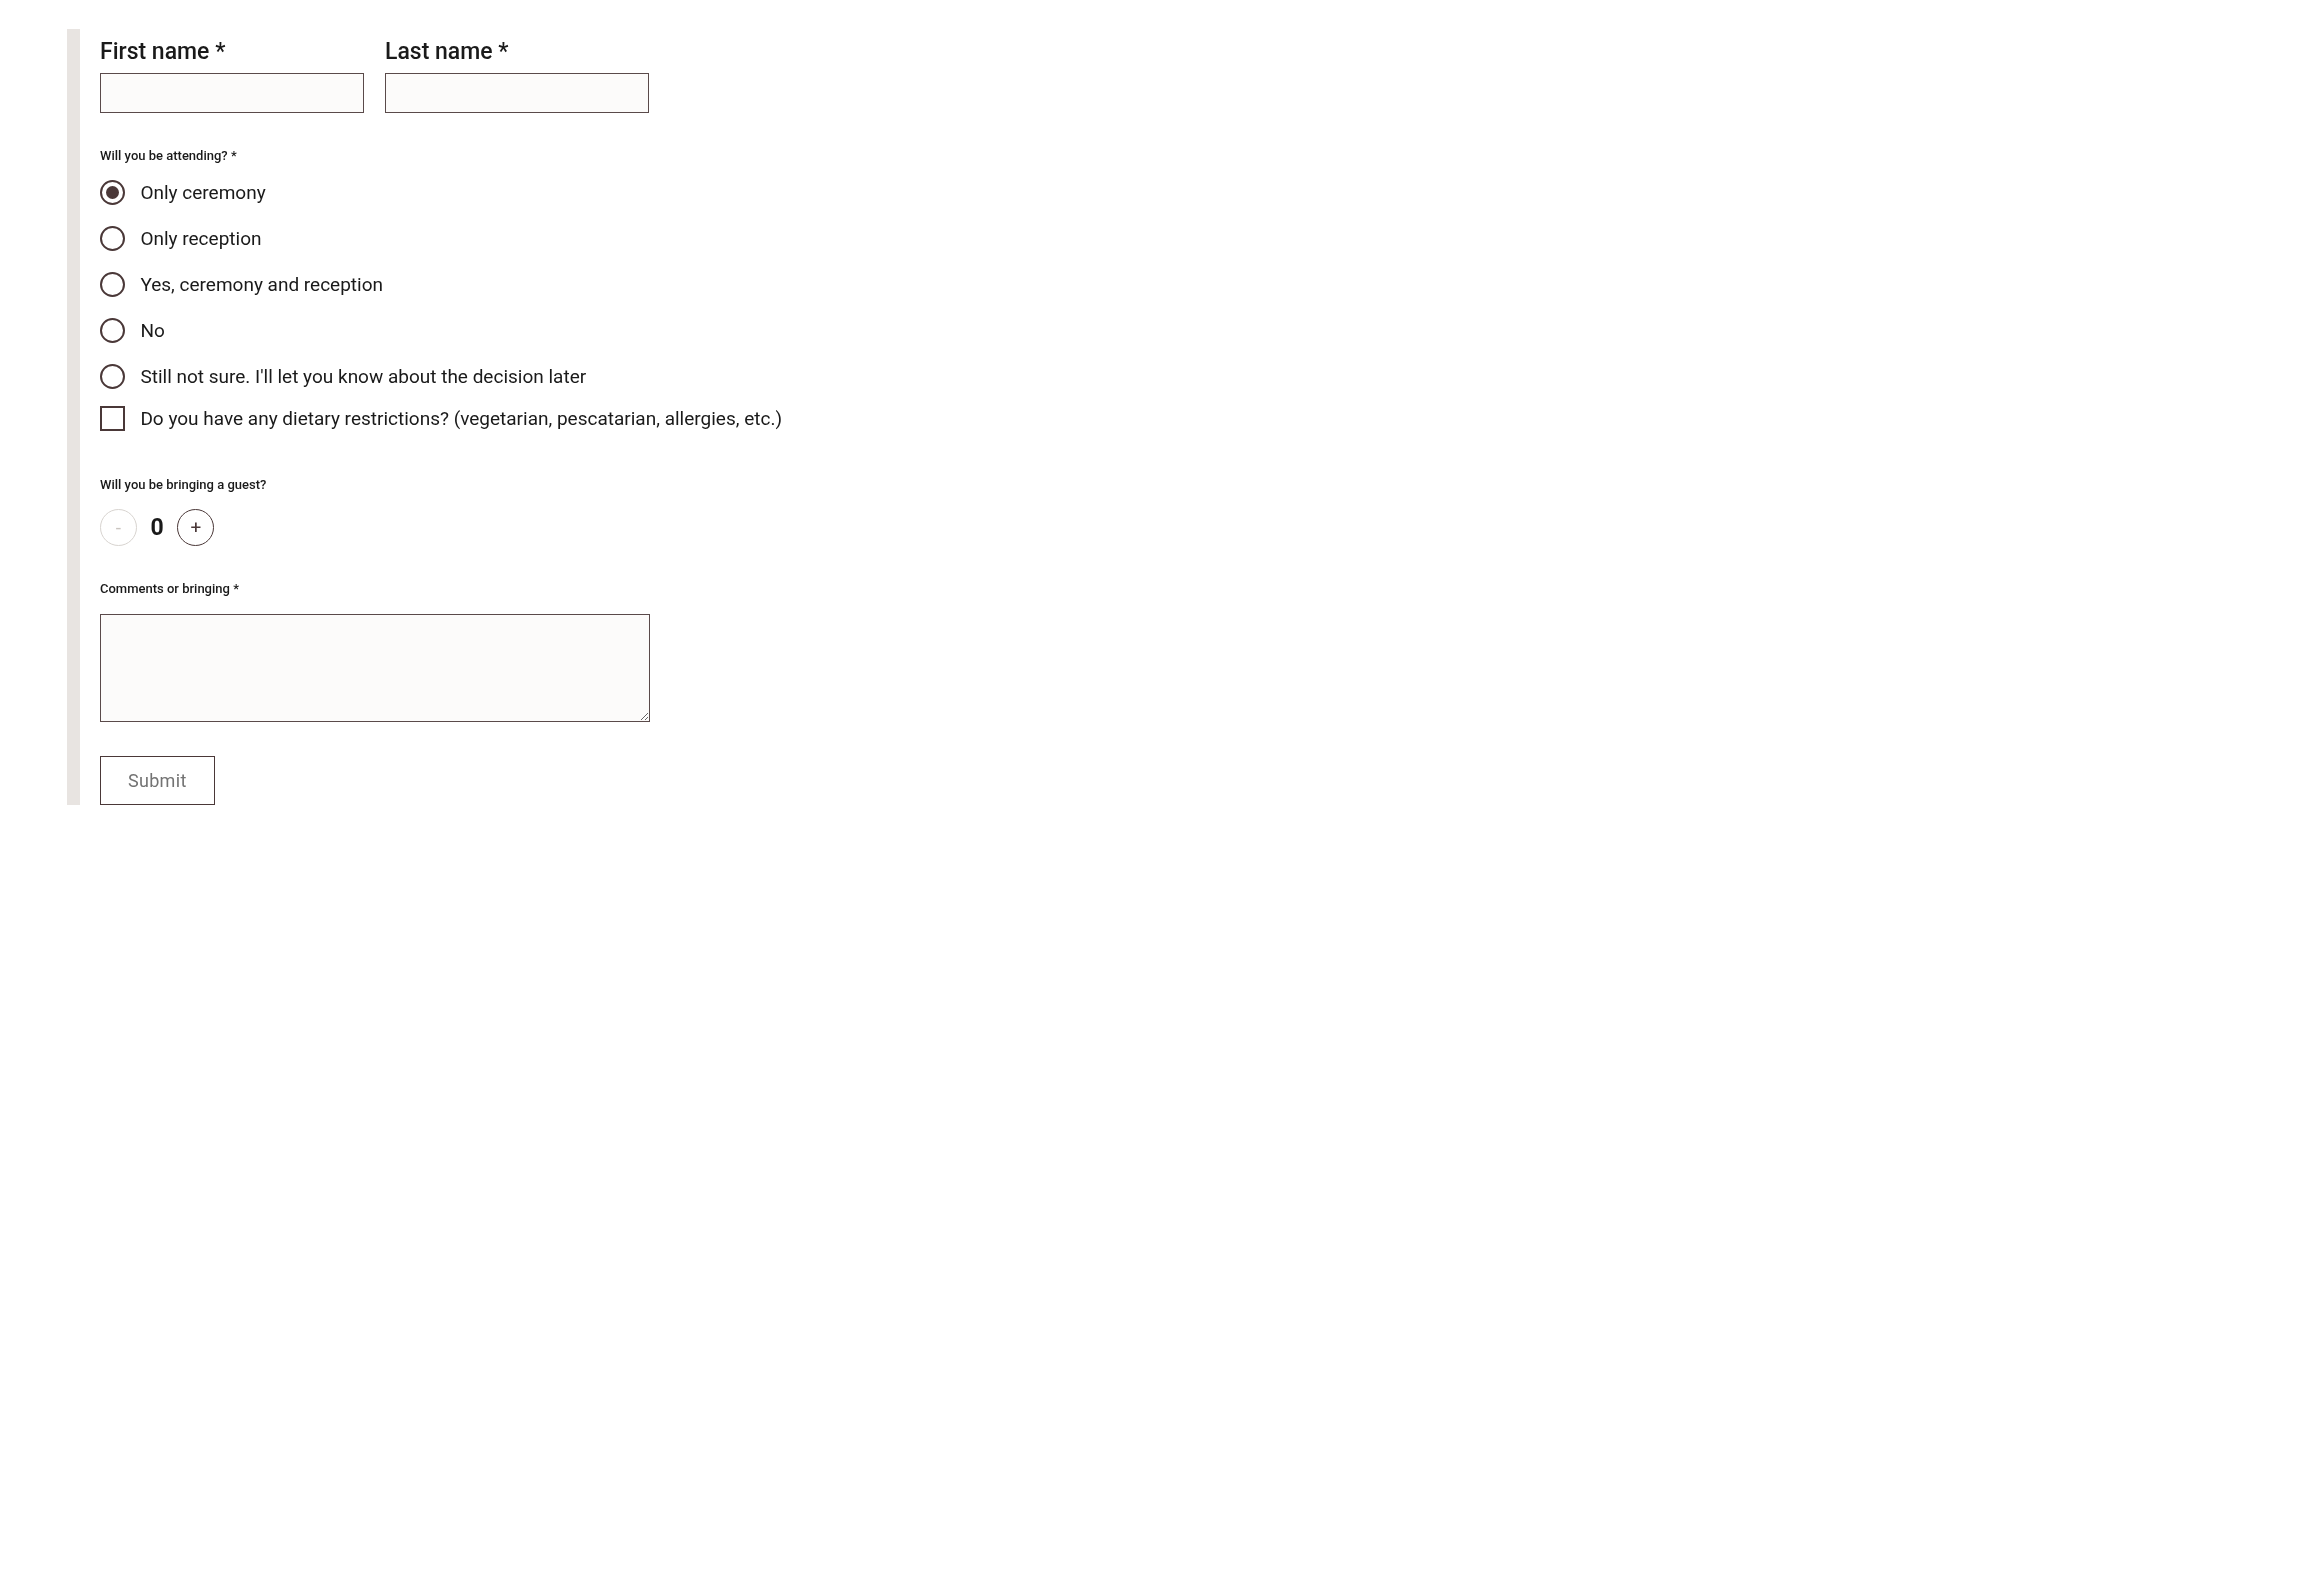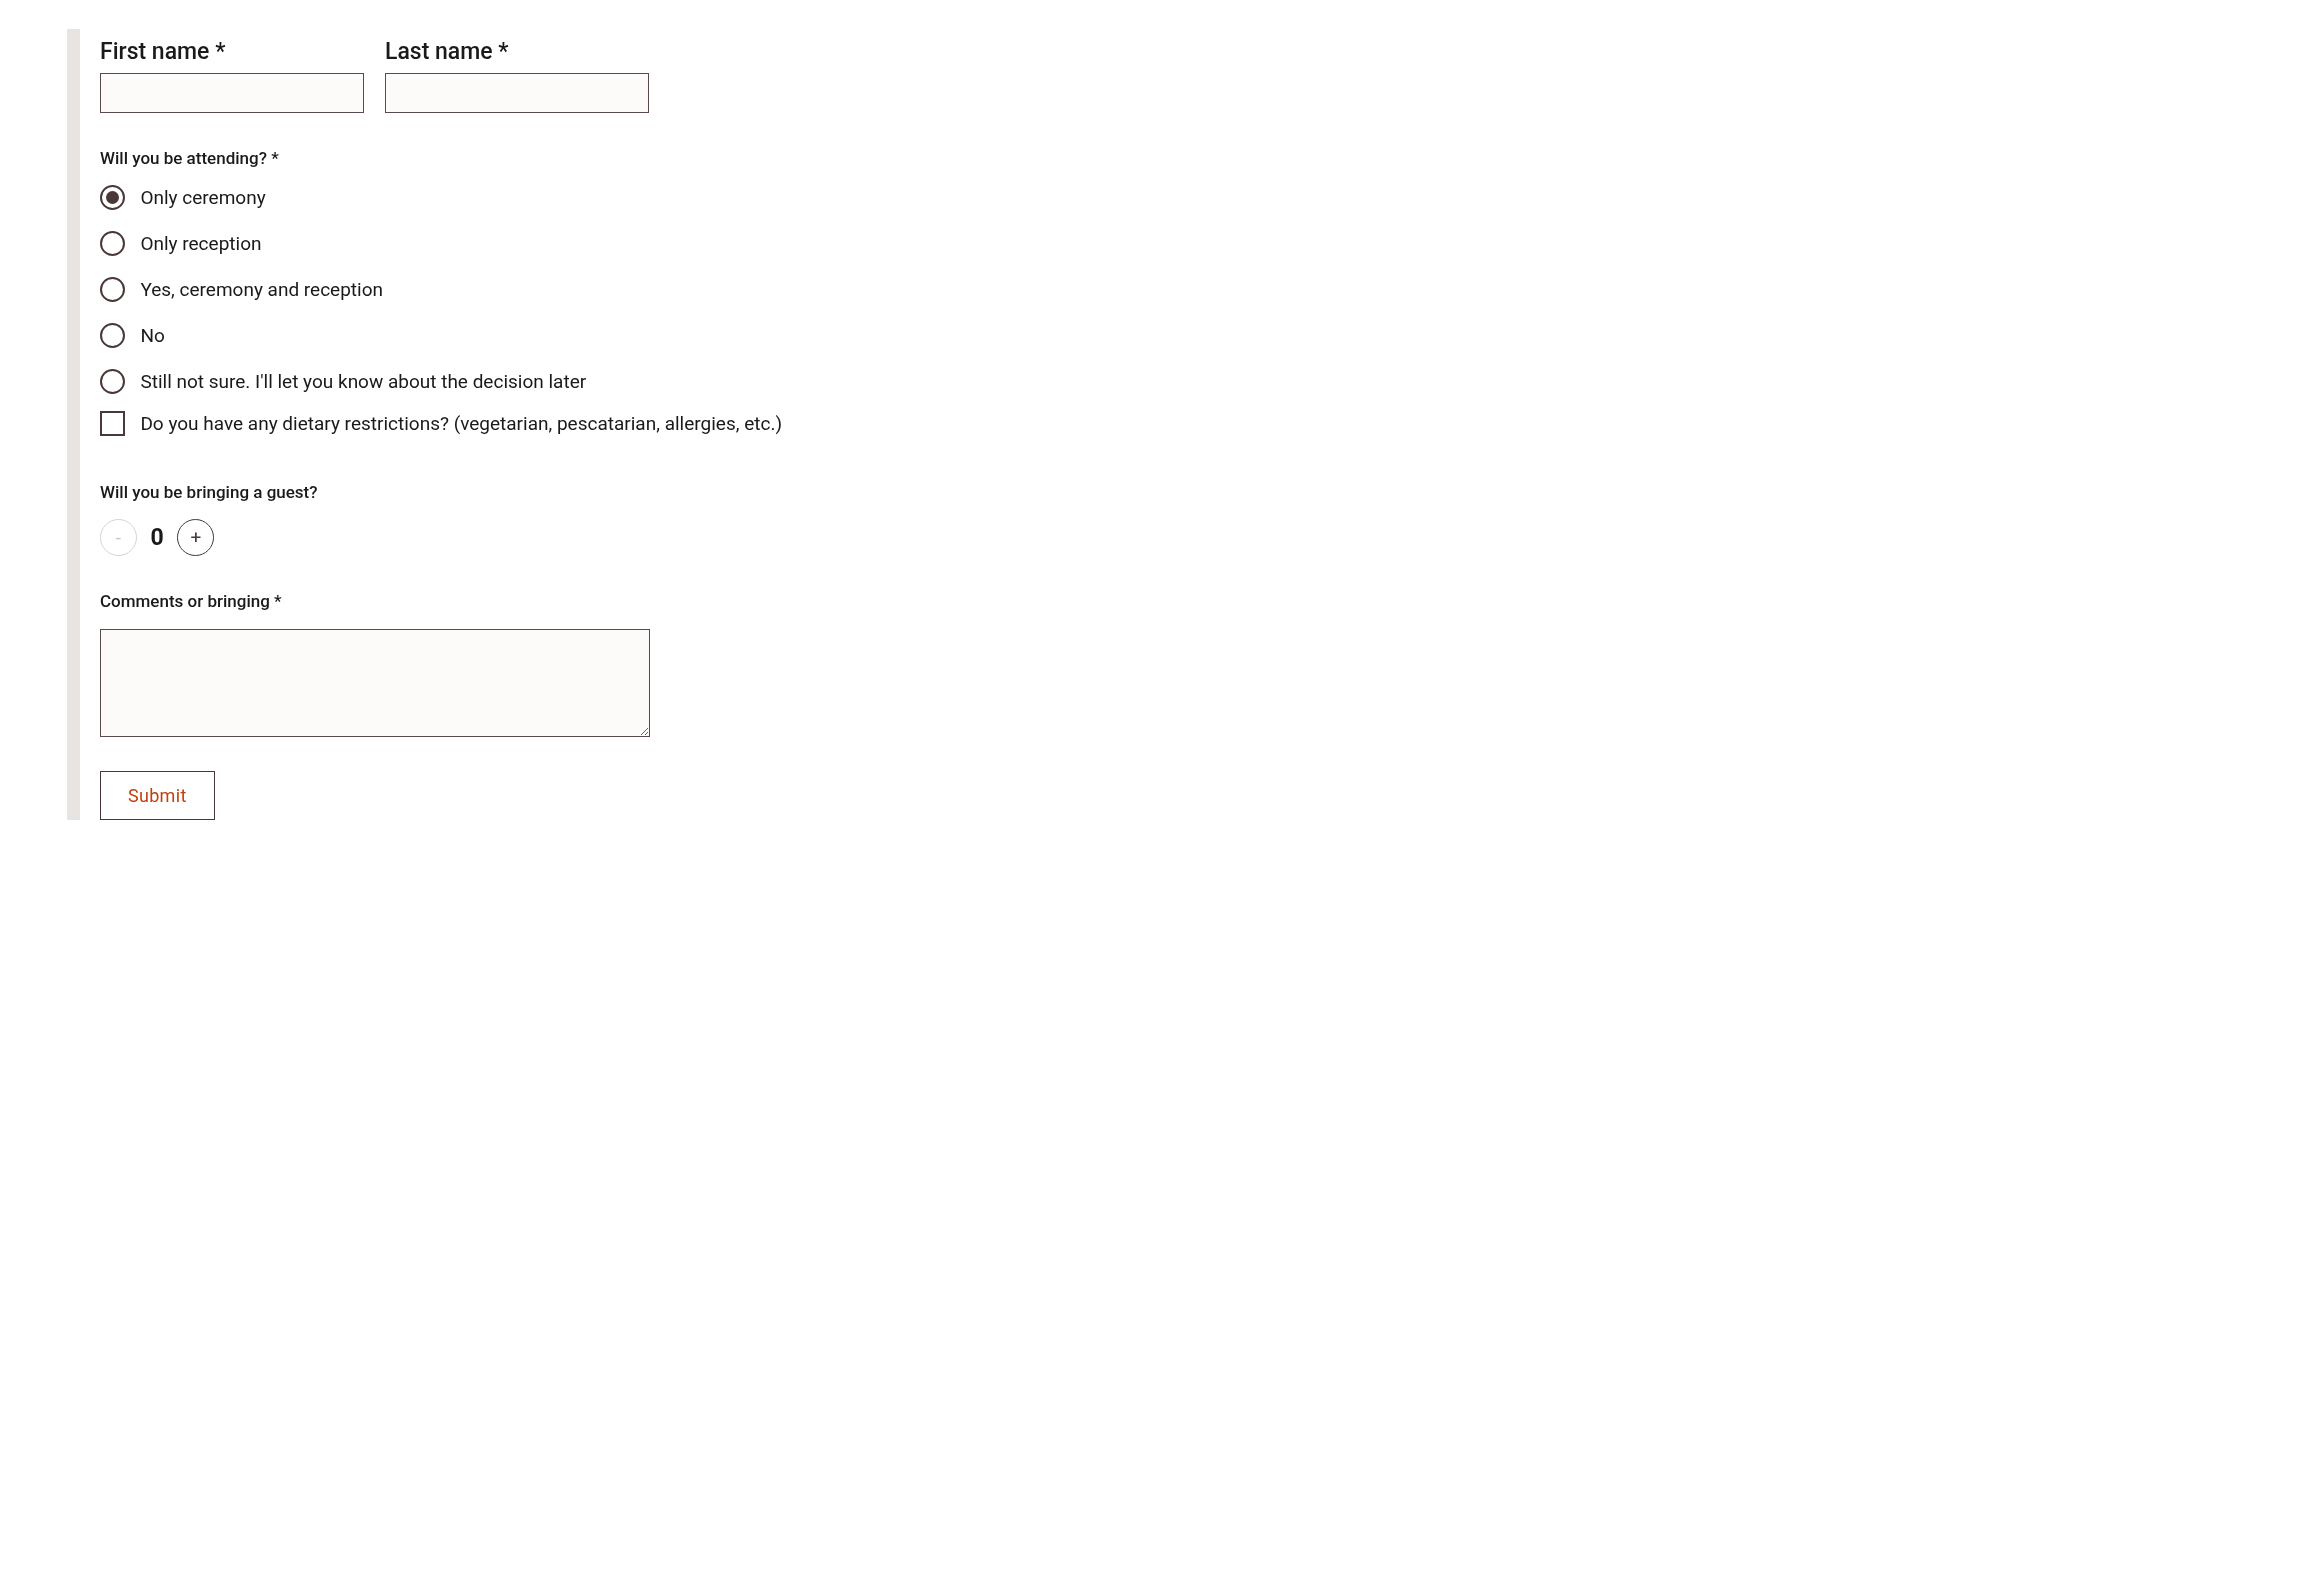--- a/index.html
+++ b/index.html
@@ -48,21 +48,21 @@
     height: 40px;
     border: 1px solid #5a4a4a;
     background: #fcfbfa;
     padding: 5.8px 9.6px;
     font-size: 17.3px;
     font-family: inherit;
   }
   .section-label {
     font-weight: 500;
     margin-bottom: 17.3px;
-    font-size: 17px;
+    font-size: 13px;
   }
   .radio-list {
     display: flex;
     flex-direction: column;
     gap: 21px;
     margin-bottom: 13px;
   }
   .radio-row {
     display: flex;
     align-items: center;
@@ -155,21 +155,21 @@
     border: 1px solid #5a4a4a;
     background: #fcfbfa;
     padding: 7.7px 9.6px;
     font-size: 17.3px;
     font-family: inherit;
     resize: both;
   }
   .submit-btn {
     border: 1.4px solid #4a3838;
     background: #ffffff;
-    color: #c2410c;
+    color: #737373;
     padding: 13.4px 27px;
     font-size: 18px;
     font-family: inherit;
     cursor: pointer;
     letter-spacing: 0.3px;
   }
 </style>
 </head>
 <body>
 

